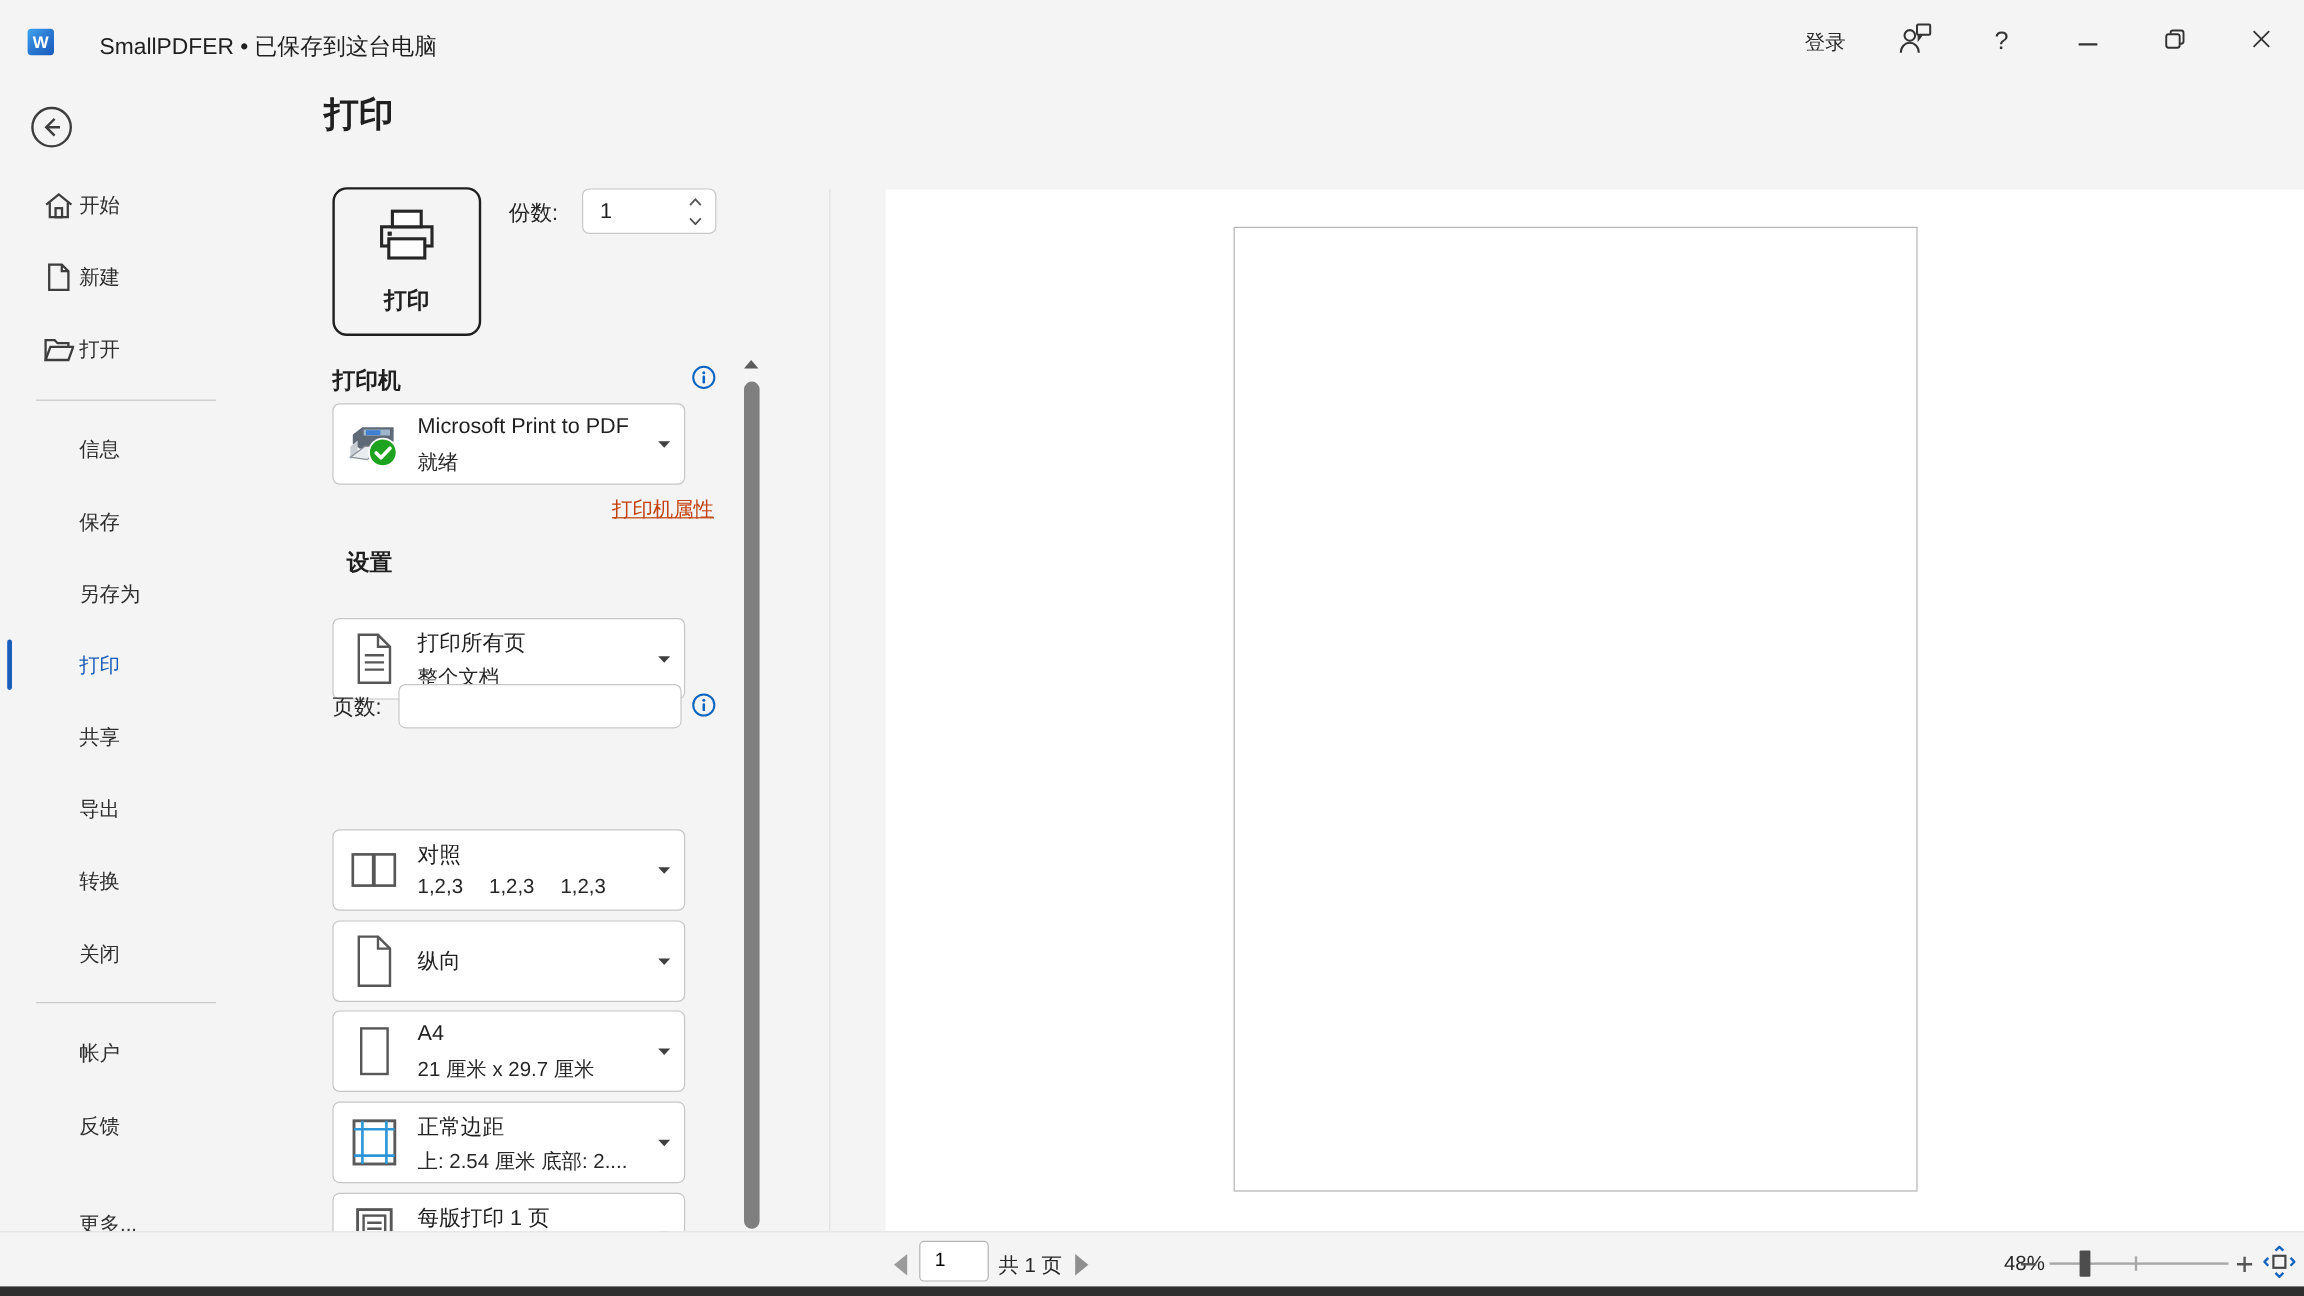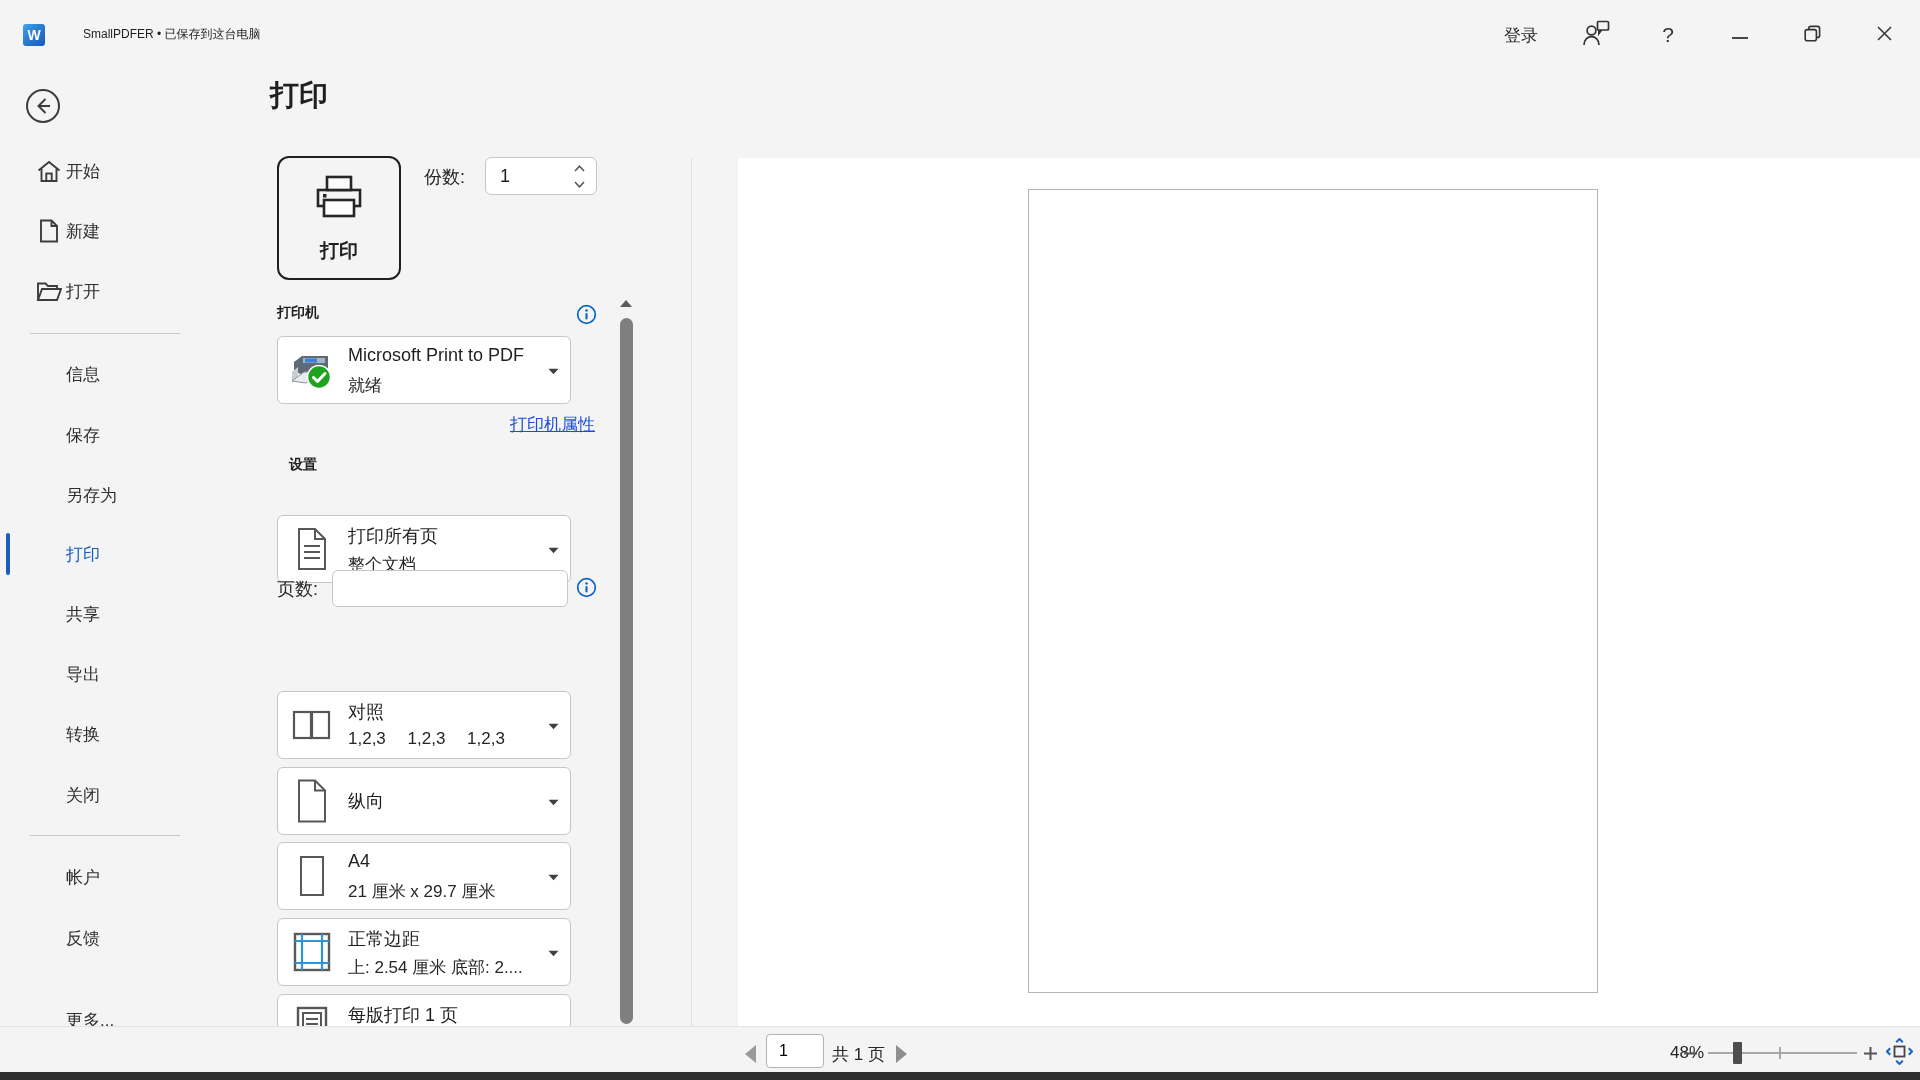--- a/index.html
+++ b/index.html
@@ -4,50 +4,50 @@
 <style>
   html,body{margin:0;padding:0;background:#dcdcdc;}
   body{font-family:"Liberation Sans","DejaVu Sans",sans-serif;}
   .stage{position:relative;width:1920px;height:1080px;background:#f4f4f4;overflow:hidden;color:#262626;}
   .abs{position:absolute;}
   .txt{white-space:pre;}
   
   .word-logo{left:23px;top:24px;width:22px;height:22px;border-radius:3px;
     background:linear-gradient(135deg,#41a5ee 0%,#2b7cd3 45%,#185abd 100%);
     color:#fff;font-weight:bold;font-size:14px;display:flex;align-items:center;justify-content:center;}
-  .app-title{left:83px;top:26px;font-size:12px;color:#1f1f1f;}
+  .app-title{left:83px;top:26px;font-size:19px;color:#1f1f1f;}
   .tb-btn{top:13px;width:44px;height:44px;display:flex;align-items:center;justify-content:center;cursor:pointer;}
   .signin{left:1498px;top:13px;height:44px;display:flex;align-items:center;font-size:17px;color:#262626;cursor:pointer;padding:0 6px;}
   
   .back-btn{left:24px;top:87px;width:38px;height:38px;cursor:pointer;}
   .sb-item{left:0;width:215px;height:44px;display:flex;align-items:center;cursor:pointer;}
   .sb-ic{position:absolute;left:36px;width:26px;display:flex;justify-content:center;}
   .sb-label{position:absolute;left:66px;font-size:17px;color:#2e2e2e;}
   .sb-label.selected{color:#1a5dba;}
   .sb-divider{left:30px;width:150px;height:1px;background:#c9c9c9;}
   .sel-bar{left:6px;top:533px;width:4px;height:42px;background:#1a5dba;border-radius:2px;}
   
   .page-title{left:270px;top:76px;font-size:29px;font-weight:bold;color:#1f1f1f;}
   .print-btn{left:277px;top:156px;width:124px;height:124px;border:2.5px solid #1f1f1f;border-radius:12px;
     box-sizing:border-box;cursor:pointer;display:flex;flex-direction:column;align-items:center;justify-content:flex-end;padding-bottom:14px;}
   .print-btn-label{font-size:19px;font-weight:600;color:#1f1f1f;margin-top:8px;}
   .copies-label{left:424px;top:165px;font-size:18px;}
   .spinner{left:485px;top:157px;width:112px;height:38px;background:#fff;border:1px solid #c7c7c7;border-radius:6px;box-sizing:border-box;}
   .spinner input{position:absolute;left:12px;top:4px;width:60px;height:26px;border:none;outline:none;font-size:18px;font-family:inherit;color:#1f1f1f;background:transparent;}
   .spin-up,.spin-down{position:absolute;right:8px;width:18px;height:14px;display:flex;align-items:center;justify-content:center;cursor:pointer;}
   .spin-up{top:3px;} .spin-down{bottom:3px;}
-  .section-h{font-size:14px;font-weight:bold;color:#1f1f1f;}
+  .section-h{font-size:19px;font-weight:bold;color:#1f1f1f;}
   .info-ic{width:21px;height:21px;cursor:pointer;}
   .dd{left:277px;width:294px;background:#fff;border:1px solid #c6c6c6;border-radius:6px;box-sizing:border-box;cursor:pointer;}
   .dd .ic{position:absolute;left:10px;top:50%;transform:translateY(-50%);width:48px;display:flex;justify-content:center;}
   .dd .t1{position:absolute;left:70px;top:8px;font-size:18px;color:#1f1f1f;white-space:pre;}
   .dd .t2{position:absolute;left:70px;top:37px;font-size:17px;color:#262626;white-space:pre;}
   .dd.single .t1{top:50%;transform:translateY(-50%);}
   .dd .caret{position:absolute;right:11px;top:50%;transform:translateY(-50%);}
-  .props-link{left:277px;top:413px;width:318px;text-align:right;font-size:17px;color:#1d4ed8;text-decoration:underline;cursor:pointer;}
+  .props-link{left:277px;top:413px;width:318px;text-align:right;font-size:17px;color:#c2410c;text-decoration:underline;cursor:pointer;}
   .pages-input{left:332px;top:570px;width:236px;height:37px;background:#fff;border:1px solid #c7c7c7;border-radius:6px;box-sizing:border-box;font-size:17px;padding:0 10px;outline:none;font-family:inherit;}
   
   .scroll-thumb{left:620px;top:318px;width:13px;height:706px;background:#7f7f7f;border-radius:7px;cursor:pointer;}
   .scroll-arrow{left:615px;width:22px;height:18px;display:flex;align-items:center;justify-content:center;cursor:pointer;}
   .v-sep{left:691px;top:158px;width:1px;height:868px;background:#e0e0e0;}
   
   .preview{left:738px;top:158px;width:1182px;height:868px;background:#ffffff;}
   .paper{left:1028px;top:189px;width:570px;height:804px;background:#fff;border:1px solid #b5b5b5;box-sizing:border-box;}
   
   .bottombar{left:0;top:1026px;width:1920px;height:46px;background:#f4f4f4;border-top:1px solid #e3e3e3;box-sizing:border-box;}

